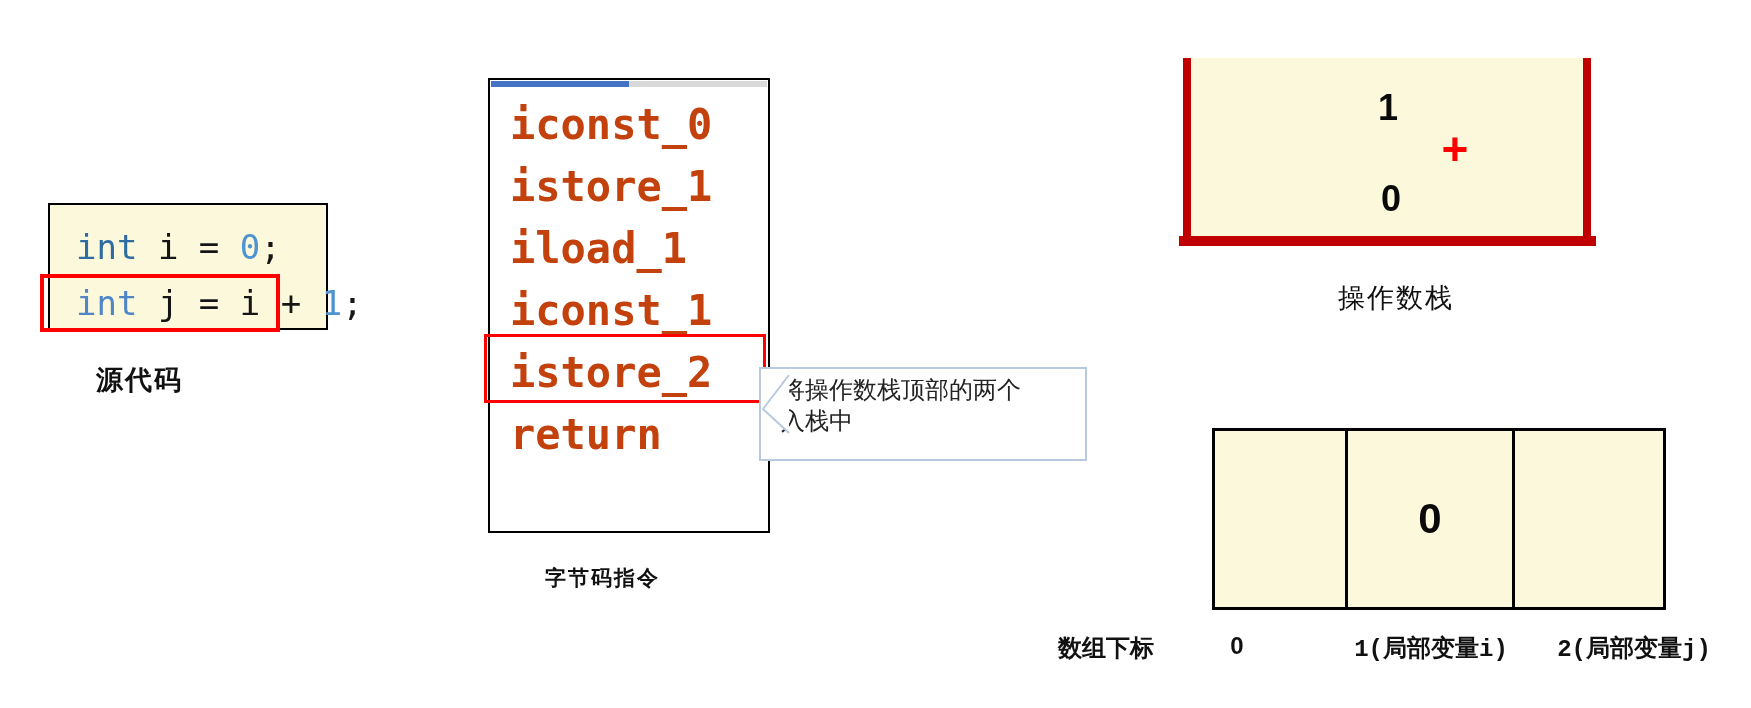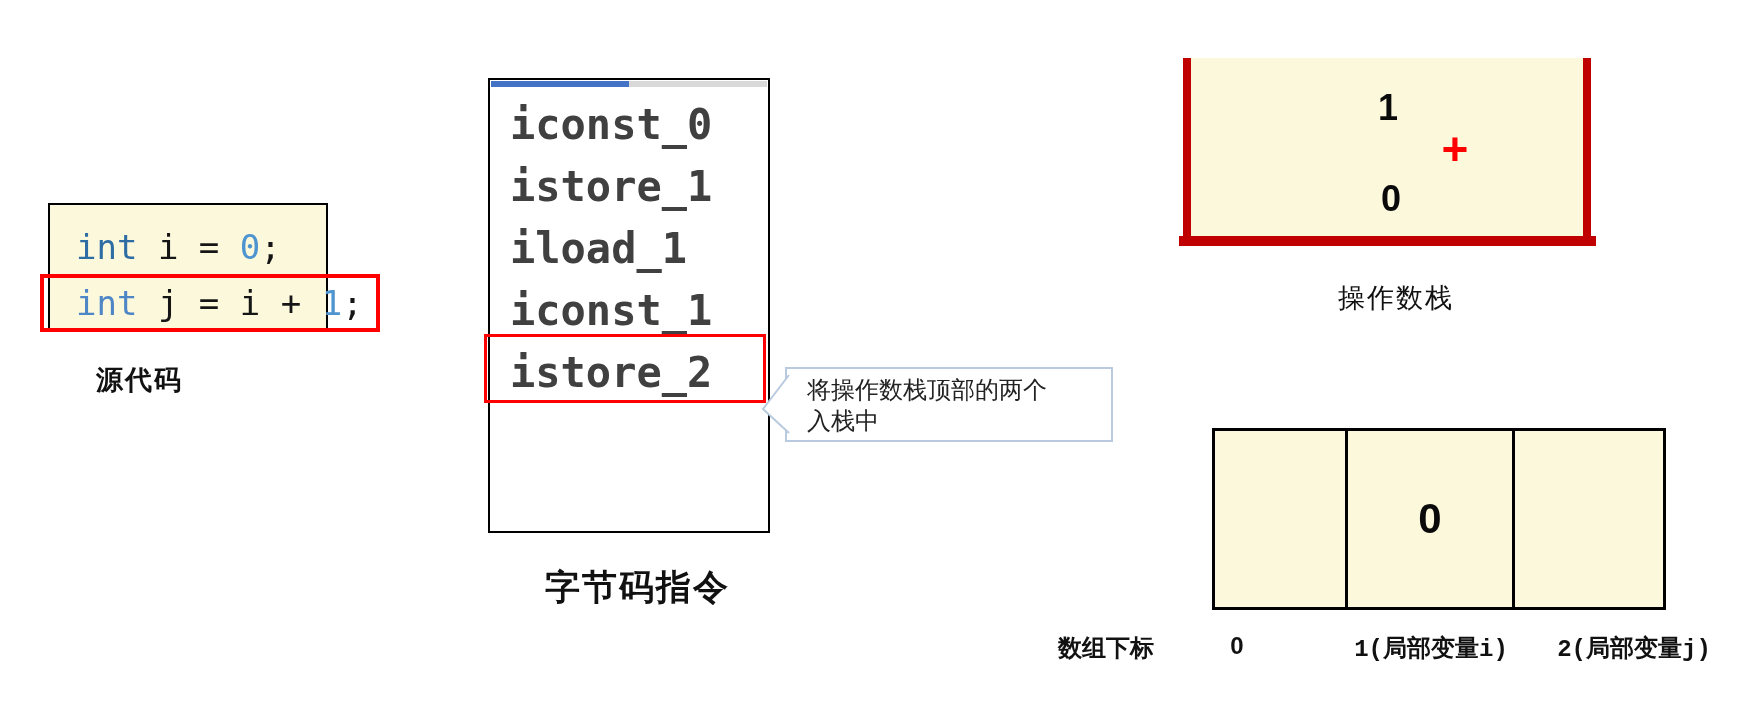--- a/index.html
+++ b/index.html
@@ -14,21 +14,21 @@
   
   .src-box {
     position:absolute; left:48px; top:203px; width:280px; height:127px;
     background:#FBF8DC; border:2px solid #000;
   }
   .src-line1 {
     position:absolute; left:76px; top:228px; font-size:34px; line-height:38px;
     white-space:pre; font-family:"DejaVu Sans Mono", monospace;
   }
   .src-red-rect {
-    position:absolute; left:40px; top:274px; width:340px; height:58px;
+    position:absolute; left:40px; top:274px; width:240px; height:58px;
     border:4px solid #FF0000; display:flex; align-items:center;
   }
   .src-line2 {
     padding-left:32px; font-size:34px; white-space:pre;
     font-family:"DejaVu Sans Mono", monospace;
   }
   .kw1 { color:#2E6DA4; }
   .kw2 { color:#4F86C6; }
   .lit { color:#4E94D0; }
   .plain { color:#151515; }
@@ -42,34 +42,34 @@
     position:absolute; left:488px; top:78px; width:282px; height:455px;
     background:#ffffff; border:2px solid #000;
   }
   .bc-bar { position:absolute; left:1px; right:1px; top:1px; height:6px; display:flex; }
   .bc-bar-blue { width:50%; height:100%; background:#4472C4; }
   .bc-bar-gray { width:50%; height:100%; background:#D9D9D9; }
   .bc-rows { position:absolute; left:0; right:0; top:13px; }
   .bc-row {
     height:62px; display:flex; align-items:center; padding-left:20px;
     font-family:"DejaVu Sans Mono", monospace; font-weight:bold; font-size:42px;
-    color:#404040; white-space:pre;
+    color:#c2410c; white-space:pre;
   }
   .bc-red-rect {
     position:absolute; left:484px; top:334px; width:282px; height:69px;
     border:3px solid #FF0000;
   }
   .bc-label {
-    position:absolute; left:545px; top:564px; font-size:35px; font-weight:bold;
+    position:absolute; left:545px; top:564px; font-size:21px; font-weight:bold;
     letter-spacing:2px;
   }
 
   
   .callout-body {
-    position:absolute; left:785px; top:367px; width:328px; height:75px;
+    position:absolute; left:759px; top:367px; width:328px; height:94px;
     background:#ffffff; border:2px solid #B9CADF;
     padding:5px 0 0 20px; font-size:24px; line-height:31px; color:#222;
   }
   .callout-pointer { position:absolute; left:760px; top:372px; }
 
   
   .stack-fill {
     position:absolute; left:1191px; top:58px; width:392px; height:178px;
     background:#FBF8DC;
   }
@@ -130,20 +130,21 @@
     <div class="bc-bar">
       <div class="bc-bar-blue"></div>
       <div class="bc-bar-gray"></div>
     </div>
     <div class="bc-rows">
       <div class="bc-row">iconst_0</div>
       <div class="bc-row">istore_1</div>
       <div class="bc-row">iload_1</div>
       <div class="bc-row">iconst_1</div>
       <div class="bc-row">istore_2</div>
+      <div class="bc-row">return</div>
     </div>
   </div>
   <div class="bc-red-rect"></div>
   <div class="bc-label">字节码指令</div>
 
   <div class="callout-body">
     <div>将操作数栈顶部的两个</div>
     <div>入栈中</div>
   </div>
   <svg class="callout-pointer" width="30" height="64" viewBox="0 0 30 64">

